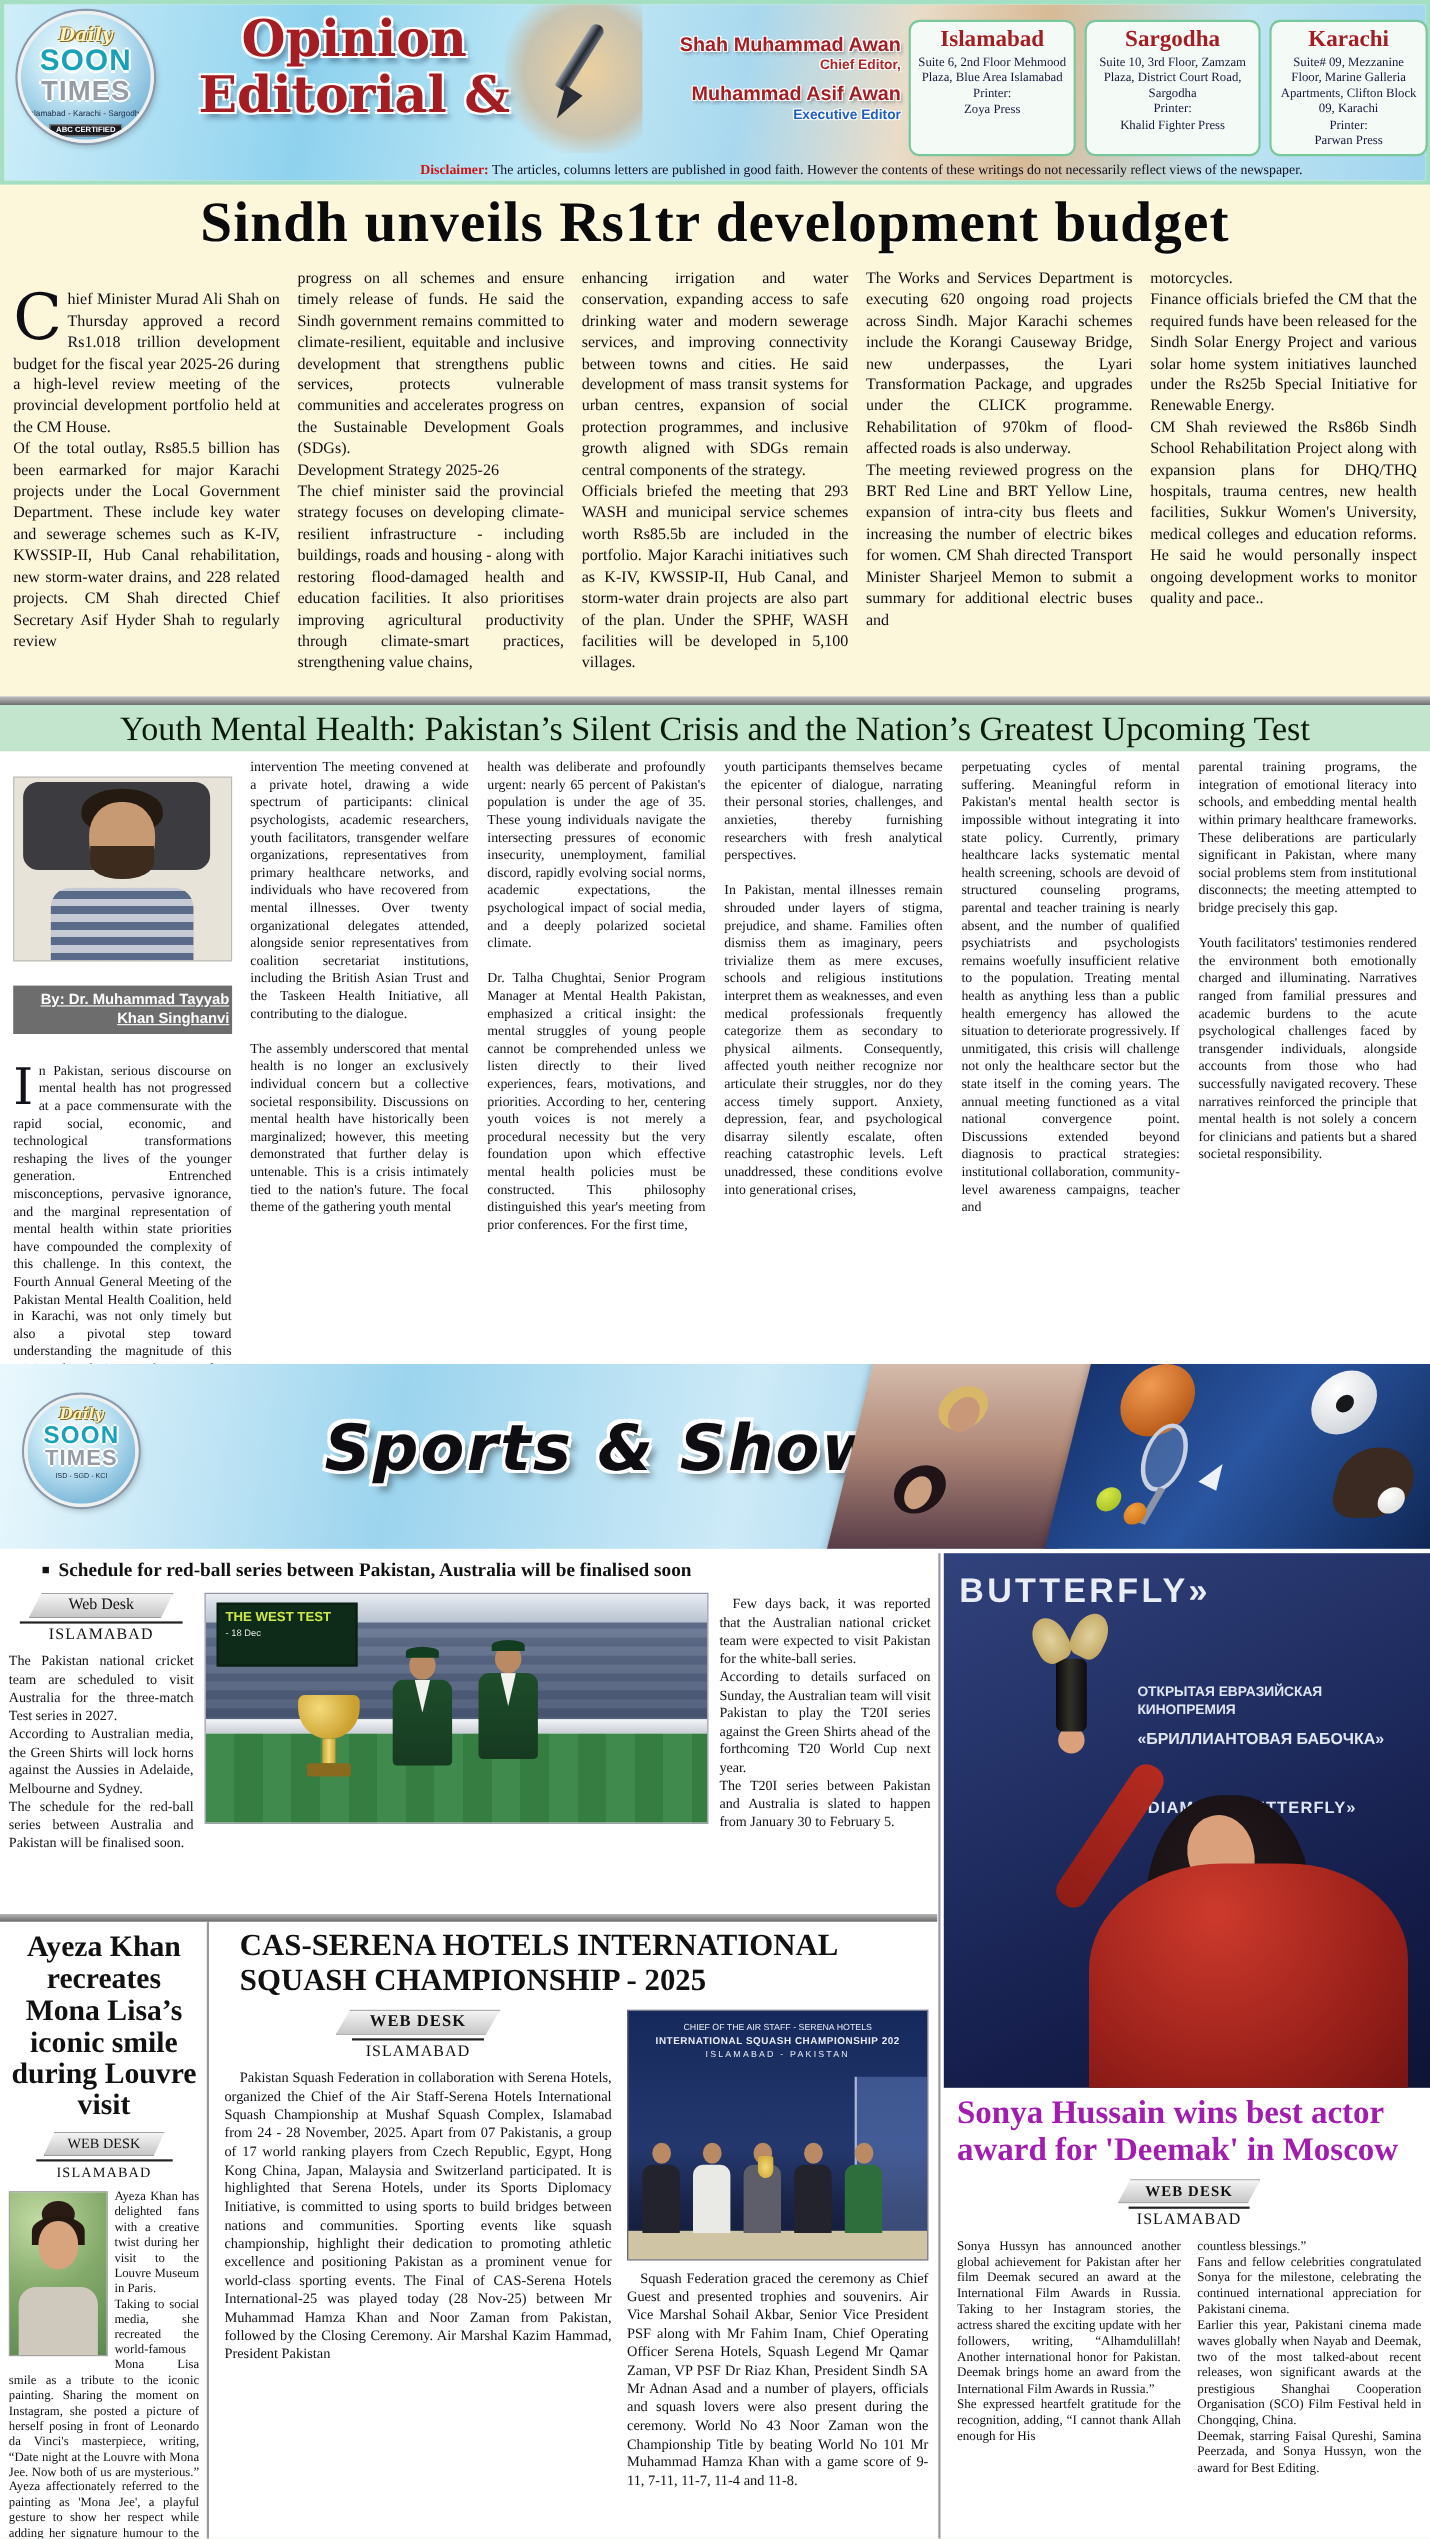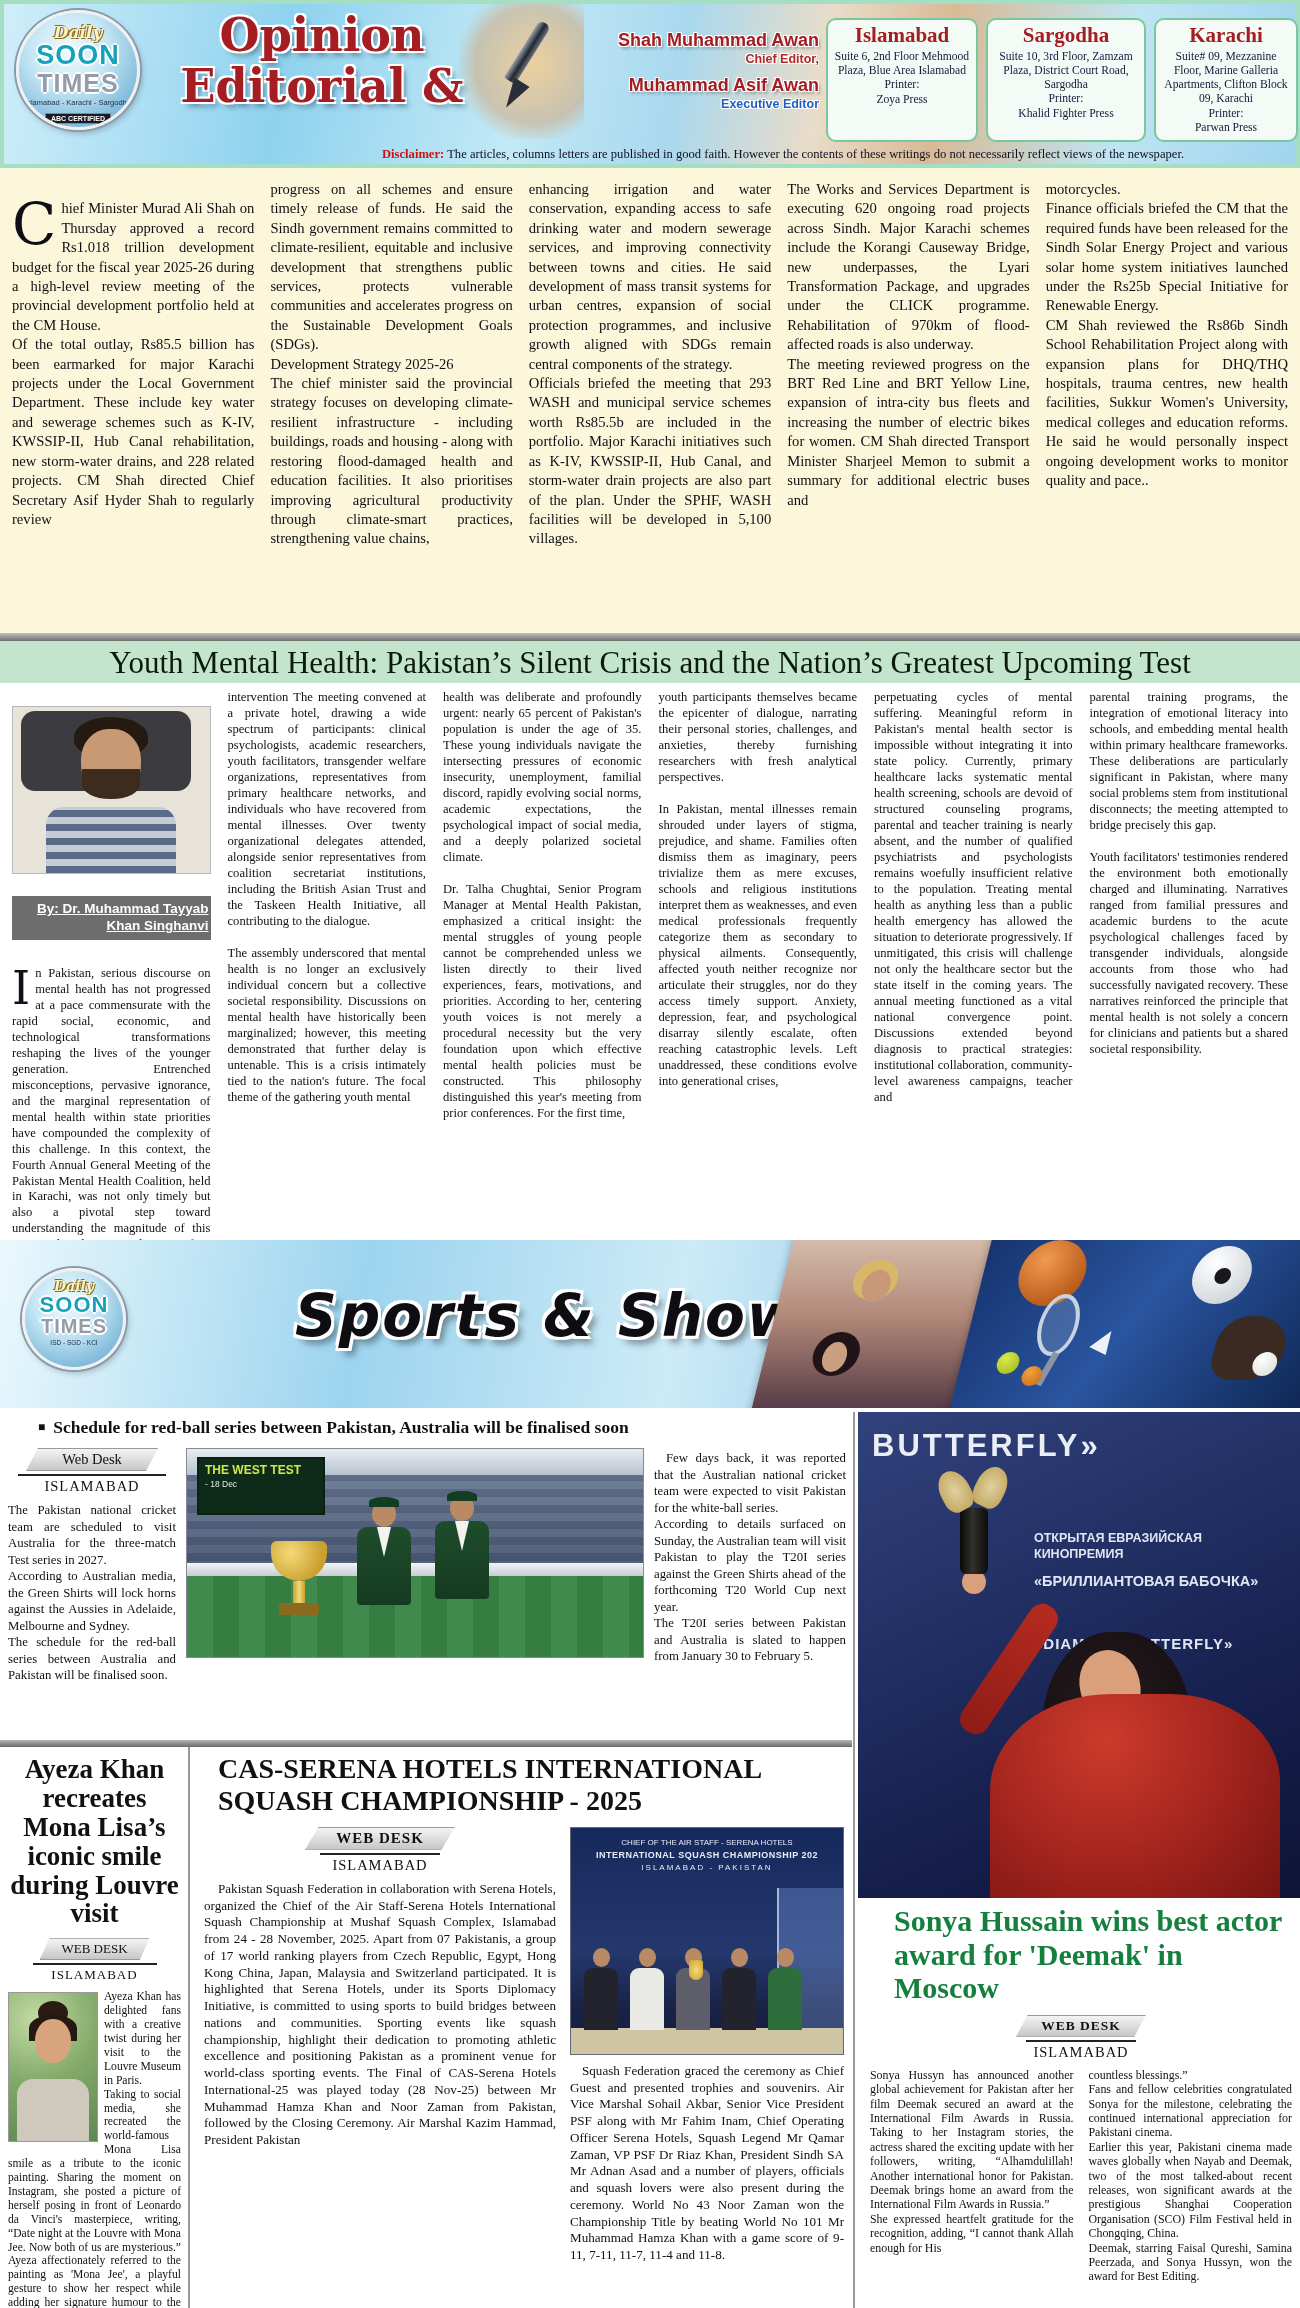--- a/index.html
+++ b/index.html
@@ -190,21 +190,21 @@
     background:radial-gradient(circle at 40% 20%, #cd3a2c, #99201a 60%, #711210 100%); border-radius:42% 38% 0 0; }
   .sy-arm { position:absolute; left:136px; top:182px; width:30px; height:150px; background:linear-gradient(#b52a20,#8e1d16); border-radius:14px; transform:rotate(34deg); }
   .sy-hand { position:absolute; left:104px; top:158px; width:24px; height:24px; background:#d9a07b; border-radius:50%; }
   .sy-cyl { position:absolute; left:102px; top:96px; width:28px; height:66px; background:linear-gradient(90deg,#090909,#32302a 45%,#0c0c0c); border-radius:6px; }
   .sy-wing { position:absolute; width:30px; height:42px; background:radial-gradient(#ead9a0,#c3a455); border-radius:60% 60% 40% 40%; opacity:.95; }
   .sy-w1 { left:82px; top:58px; transform:rotate(-28deg); }
   .sy-w2 { left:118px; top:54px; transform:rotate(26deg); }
 
   
   .sonya { position:absolute; left:858px; top:1898px; width:442px; height:410px; padding:6px 8px 0 12px; overflow:hidden; }
-  .sy-headline { font-family:"Liberation Serif",serif; font-weight:bold; font-size:30px; line-height:1.12; color:#15803d;margin-left:24px; }
+  .sy-headline { font-family:"Liberation Serif",serif; font-weight:bold; font-size:30px; line-height:1.12; color:#a21caf; }
   .sonya .tagbox { width:130px; margin:10px auto 0; font-size:13.5px; font-weight:bold; letter-spacing:1px; }
   .sonya .tag-rule { width:110px; }
   .sy-cols { display:flex; gap:15px; margin-top:4px; }
   .sy-col { flex:1; font-size:11.9px; line-height:1.21; text-align:justify; white-space:pre-line; }
 </style>
 </head>
 <body>
 
 <div class="page">
 
@@ -250,20 +250,21 @@
       <div class="office-pn">Parwan Press</div>
     </div>
 
     <div class="disclaimer">
       <span class="lbl">Disclaimer:</span>
       <span>The articles, columns letters are published in good faith. However the  contents of these writings do not necessarily reflect views of the newspaper.</span>
     </div>
   </header>
 
   <section class="sindh">
+    <h1 class="sindh-headline">Sindh unveils Rs1tr development budget</h1>
     <div class="sindh-cols">
       <div class="ncol">
         <span class="dropcap">C</span><span>hief Minister Murad Ali Shah on Thursday approved a record Rs1.018 trillion development budget for the fiscal year 2025-26 during a high-level review meeting of the provincial development portfolio held at the CM House.
 Of the total outlay, Rs85.5 billion has been earmarked for major Karachi projects under the Local Government Department. These include key water and sewerage schemes such as K-IV, KWSSIP-II, Hub Canal rehabilitation, new storm-water drains, and 228 related projects. CM Shah directed Chief Secretary Asif Hyder Shah to regularly review</span>
       </div>
       <div class="ncol">progress on all schemes and ensure timely release of funds. He said the Sindh government remains committed to climate-resilient, equitable and inclusive development that strengthens public services, protects vulnerable communities and accelerates progress on the Sustainable Development Goals (SDGs).
 Development Strategy 2025-26
 The chief minister said the provincial strategy focuses on developing climate-resilient infrastructure - including buildings, roads and housing - along with restoring flood-damaged health and education facilities. It also prioritises improving agricultural productivity through climate-smart practices, strengthening value chains,</div>
       <div class="ncol">enhancing irrigation and water conservation, expanding access to safe drinking water and modern sewerage services, and improving connectivity between towns and cities. He said development of mass transit systems for urban centres, expansion of social protection programmes, and inclusive growth aligned with SDGs remain central components of the strategy.
 Officials briefed the meeting that 293 WASH and municipal service schemes worth Rs85.5b are included in the portfolio. Major Karachi initiatives such as K-IV, KWSSIP-II, Hub Canal, and storm-water drain projects are also part of the plan. Under the SPHF, WASH facilities will be developed in 5,100 villages.</div>

